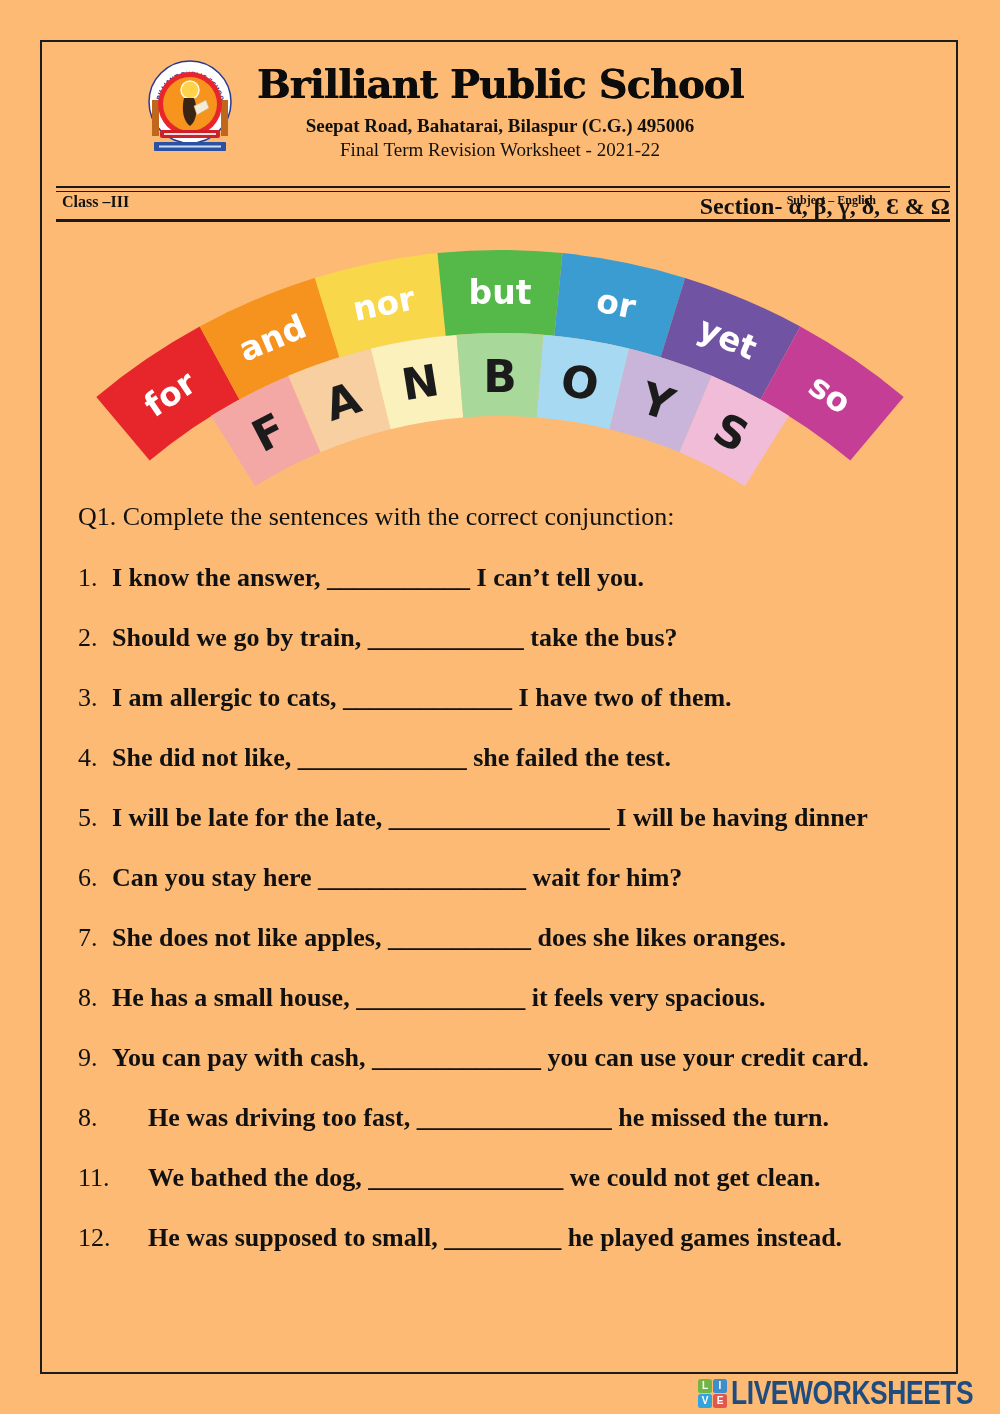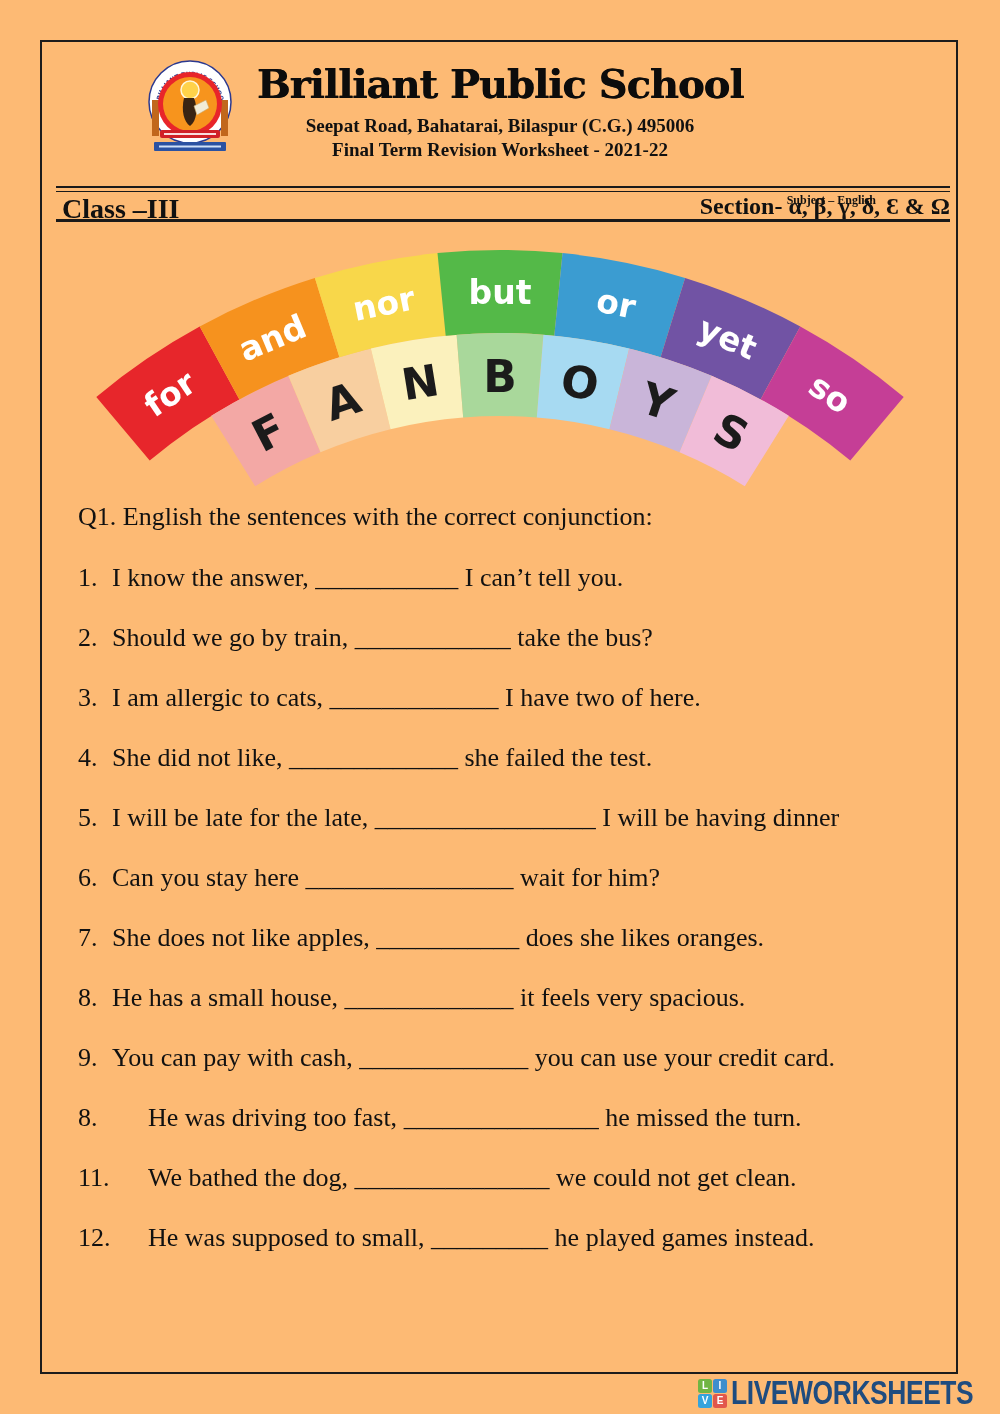--- a/index.html
+++ b/index.html
@@ -6,43 +6,43 @@
   .page{position:relative;width:1000px;height:1414px;background:#fdba74;overflow:hidden;
         font-family:"Liberation Serif", serif;color:#111;}
   .frame{position:absolute;left:40px;top:40px;width:914px;height:1330px;border:2px solid #1c1c1c;}
 
   
   .logo{position:absolute;left:148px;top:56px;width:84px;height:108px;}
   .header-center{position:absolute;left:0;top:58px;width:1000px;text-align:center;}
   .title{font-family:"DejaVu Serif", serif;font-weight:700;font-size:40px;line-height:52px;
          letter-spacing:-1px;color:#0c0c0c;text-shadow:0.6px 0 0 #0c0c0c;}
   .addr{font-weight:700;font-size:19px;line-height:24px;margin-top:4px;}
-  .wsline{font-weight:700;font-size:19px;line-height:24px;}
+  .wsline{font-weight:400;font-size:19px;line-height:24px;}
 
   
   .rule{position:absolute;left:56px;width:894px;background:#1a1a1a;}
   .rule-a{top:186px;height:2px;}
   .rule-b{top:191px;height:1px;}
   .rule-c{top:219px;height:3px;}
-  .class-label{position:absolute;left:62px;top:193px;font-weight:700;font-size:28px;}
+  .class-label{position:absolute;left:62px;top:193px;font-weight:700;font-size:16px;}
   .section-label{position:absolute;left:56px;top:193px;width:894px;text-align:right;font-weight:700;font-size:24px;}
   .subject-label{position:absolute;right:124px;top:193px;font-weight:700;font-size:12px;}
 
   
   .fanboys-svg{position:absolute;left:60px;top:240px;width:880px;height:255px;}
   .fb-word{font-family:"DejaVu Sans", sans-serif;font-weight:700;font-size:33px;fill:#ffffff;}
   .fb-letter{font-family:"DejaVu Sans", sans-serif;font-weight:700;font-size:44px;fill:#1b1b1b;}
 
   
   .qarea{position:absolute;left:78px;top:500px;width:862px;font-size:26px;}
   .q-heading{line-height:34px;margin-bottom:26px;}
   .q-row{display:flex;margin-bottom:24px;line-height:36px;}
   .q-num{flex:0 0 34px;}
   .q-num.wide{flex:0 0 70px;}
-  .q-text{flex:1;}
+  .q-text{flex:1;font-weight:bold;}
 
   
   .footer-brand{position:absolute;left:698px;top:1374px;display:flex;align-items:center;}
   .lw-grid{display:grid;grid-template-columns:14px 14px;grid-template-rows:14px 14px;gap:1px;margin-right:4px;}
   .lw-sq{width:14px;height:14px;border-radius:2.5px;color:#fff;font-family:"Liberation Sans", sans-serif;
          font-weight:700;font-size:10px;line-height:14px;text-align:center;}
   .lw-text{font-family:"Liberation Sans", sans-serif;font-weight:700;font-size:33px;color:#1f4c7f;
            letter-spacing:-0.5px;transform:scaleX(0.8);transform-origin:left center;white-space:nowrap;}
 </style>
 </head>
@@ -110,33 +110,33 @@
       <path d="M629.2 348.5 A545 545 0 0 1 711.7 375.8 L679.5 452.3 A462 462 0 0 0 609.5 429.2 Z" fill="#c9b5d9"></path>
       <text x="727.6" y="338.0" text-anchor="middle" dominant-baseline="central" transform="rotate(22.9 727.6 338.0)" class="fb-word">yet</text>
       <text x="657.5" y="401.3" text-anchor="middle" dominant-baseline="central" transform="rotate(18.3 657.5 401.3)" class="fb-letter">Y</text>
       <path d="M800.3 326.5 A628 628 0 0 1 903.7 396.9 L850.3 460.5 A545 545 0 0 0 760.6 399.4 Z" fill="#c53e96"></path>
       <path d="M711.7 375.8 A545 545 0 0 1 788.8 415.8 L744.8 486.2 A462 462 0 0 0 679.5 452.3 Z" fill="#f1bcd8"></path>
       <text x="830.1" y="393.8" text-anchor="middle" dominant-baseline="central" transform="rotate(34.3 830.1 393.8)" class="fb-word">so</text>
       <text x="731.2" y="432.4" text-anchor="middle" dominant-baseline="central" transform="rotate(27.4 731.2 432.4)" class="fb-letter">S</text>
     </svg>
 
   <div class="qarea">
-    <div class="q-heading">Q1. English the sentences with the correct conjunction:</div>
+    <div class="q-heading">Q1. Complete the sentences with the correct conjunction:</div>
     <div>
         <div class="q-row">
           <span class="q-num">1.</span>
           <div class="q-text"><span>I know the answer,</span> <span>___________</span> <span>I can’t tell you.</span></div>
         </div>
         <div class="q-row">
           <span class="q-num">2.</span>
           <div class="q-text"><span>Should we go by train,</span> <span>____________</span> <span>take the bus?</span></div>
         </div>
         <div class="q-row">
           <span class="q-num">3.</span>
-          <div class="q-text"><span>I am allergic to cats,</span> <span>_____________</span> <span>I have two of here.</span></div>
+          <div class="q-text"><span>I am allergic to cats,</span> <span>_____________</span> <span>I have two of them.</span></div>
         </div>
         <div class="q-row">
           <span class="q-num">4.</span>
           <div class="q-text"><span>She did not like,</span> <span>_____________</span> <span>she failed the test.</span></div>
         </div>
         <div class="q-row">
           <span class="q-num">5.</span>
           <div class="q-text"><span>I will be late for the late,</span> <span>_________________</span> <span>I will be having dinner</span></div>
         </div>
         <div class="q-row">

